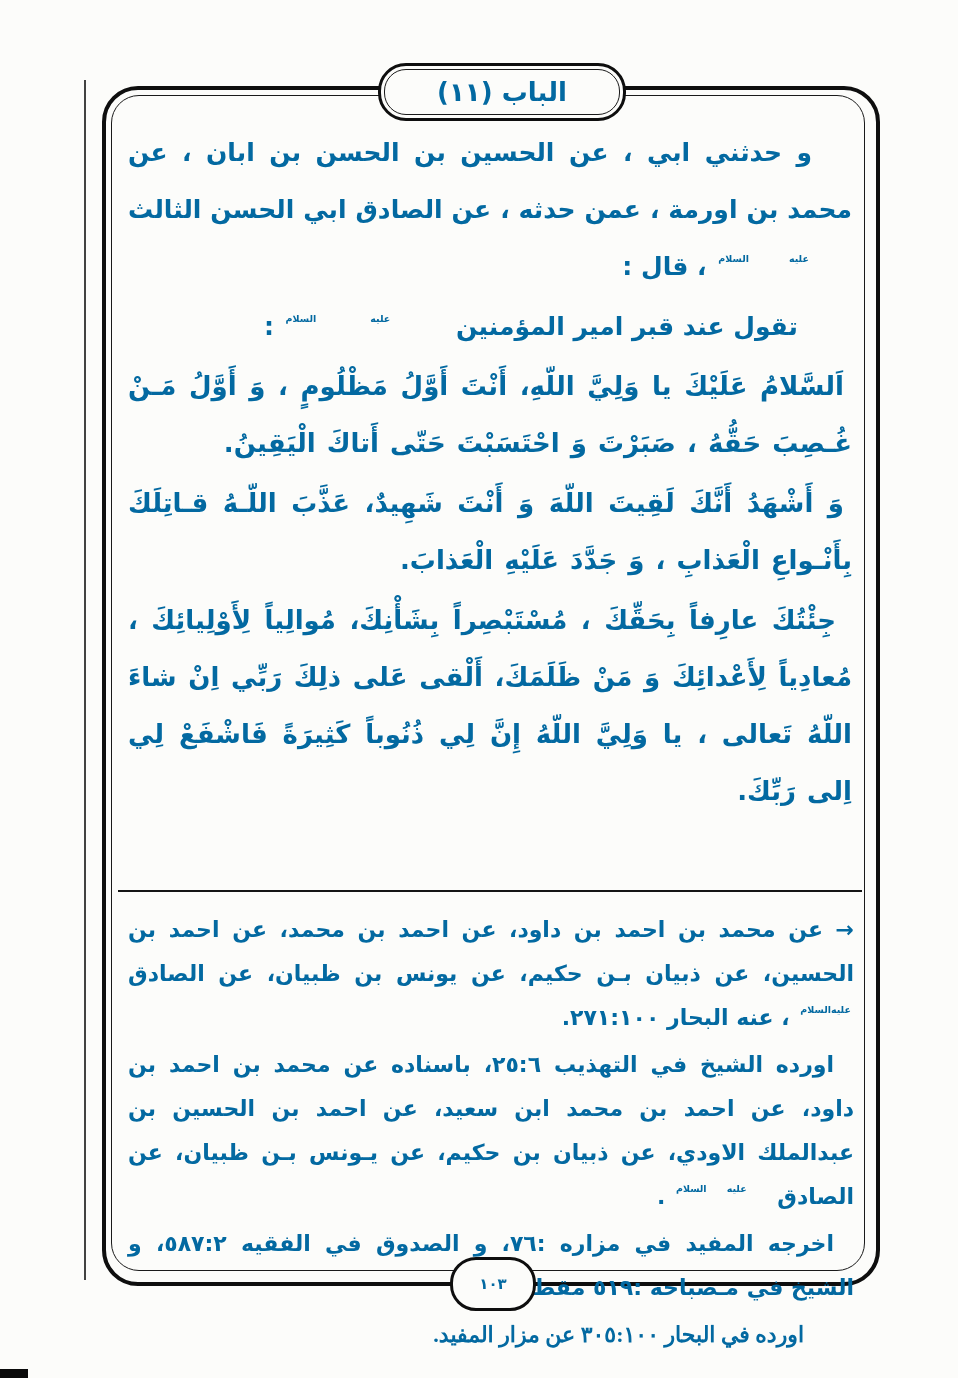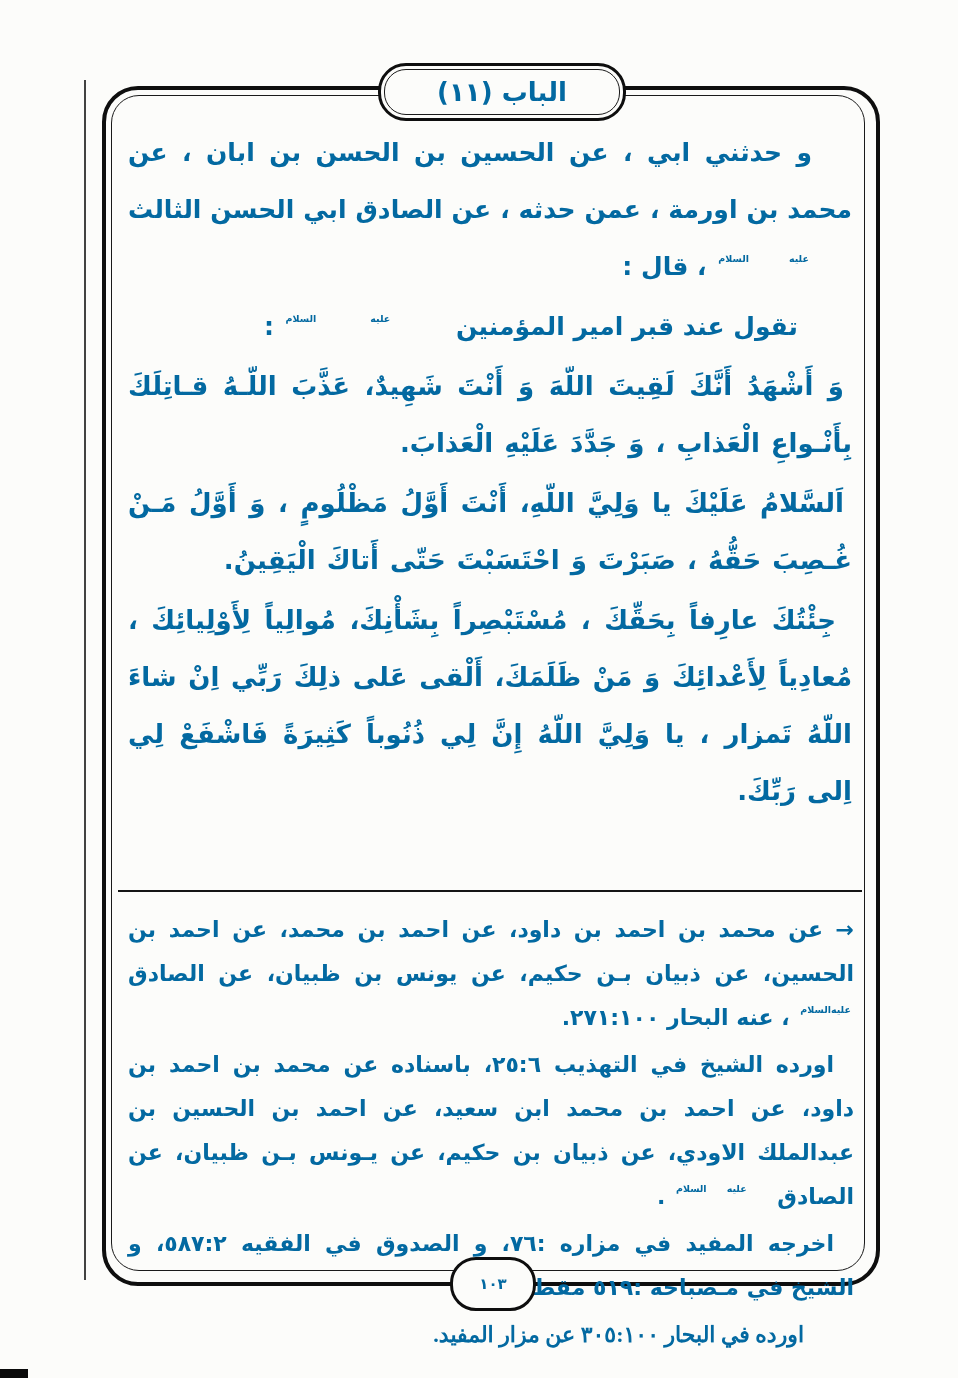--- a/index.html
+++ b/index.html
@@ -104,23 +104,23 @@
 
   <div class="main-text" id="main-text">
       <div class="para isnad" style="text-indent: 40px;">و حدثني ابي ، عن الحسين بن الحسن بن ابان ، عن محمد بن اورمة ، عمن حدثه ، عن الصادق ابي الحسن الثالث <span class="honorific">
           <span>عليه</span>
           <span>السلام</span>
         </span> ، قال :</div>
       <div class="para isnad" style="text-indent: 54px;">تقول عند قبر امير المؤمنين <span class="honorific">
           <span>عليه</span>
           <span>السلام</span>
         </span> :</div>
+      <div class="para dua" style="text-indent: 8px;">اَلسَّلامُ عَلَيْكَ يا وَلِيَّ اللّهِ، أَنْتَ أَوَّلُ مَظْلُومٍ ، وَ أَوَّلُ مَـنْ غُـصِبَ حَقُّهُ ، صَبَرْتَ وَ احْتَسَبْتَ حَتّى أَتاكَ الْيَقِينُ.</div>
       <div class="para dua" style="text-indent: 8px;">وَ أَشْهَدُ أَنَّكَ لَقِيتَ اللّهَ وَ أَنْتَ شَهِيدٌ، عَذَّبَ اللّـهُ قـاتِلَكَ بِأَنْـواعِ الْعَذابِ ، وَ جَدَّدَ عَلَيْهِ الْعَذابَ.</div>
-      <div class="para dua" style="text-indent: 8px;">اَلسَّلامُ عَلَيْكَ يا وَلِيَّ اللّهِ، أَنْتَ أَوَّلُ مَظْلُومٍ ، وَ أَوَّلُ مَـنْ غُـصِبَ حَقُّهُ ، صَبَرْتَ وَ احْتَسَبْتَ حَتّى أَتاكَ الْيَقِينُ.</div>
-      <div class="para dua" style="text-indent: 16px;">جِئْتُكَ عارِفاً بِحَقِّكَ ، مُسْتَبْصِراً بِشَأْنِكَ، مُوالِياً لِأَوْلِيائِكَ ، مُعادِياً لِأَعْدائِكَ وَ مَنْ ظَلَمَكَ، أَلْقى عَلى ذلِكَ رَبِّي اِنْ شاءَ اللّهُ تَمزار ، يا وَلِيَّ اللّهُ إِنَّ لِي ذُنُوباً كَثِيرَةً فَاشْفَعْ لِي اِلى رَبِّكَ.</div>
+      <div class="para dua" style="text-indent: 16px;">جِئْتُكَ عارِفاً بِحَقِّكَ ، مُسْتَبْصِراً بِشَأْنِكَ، مُوالِياً لِأَوْلِيائِكَ ، مُعادِياً لِأَعْدائِكَ وَ مَنْ ظَلَمَكَ، أَلْقى عَلى ذلِكَ رَبِّي اِنْ شاءَ اللّهُ تَعالى ، يا وَلِيَّ اللّهُ إِنَّ لِي ذُنُوباً كَثِيرَةً فَاشْفَعْ لِي اِلى رَبِّكَ.</div>
     </div>
 
   <div class="footnote-separator"></div>
 
   <div class="footnotes" id="footnote-list">
       <div class="footnote">→ عن محمد بن احمد بن داود، عن احمد بن محمد، عن احمد بن الحسين، عن ذبيان بـن حكيم، عن يونس بن ظبيان، عن الصادق <span class="honorific">
           <span>عليه</span>
           <span>السلام</span>
         </span> ، عنه البحار ٢٧١:١٠٠.</div>
       <div class="footnote" style="text-indent: 20px;">اورده الشيخ في التهذيب ٢٥:٦، باسناده عن محمد بن احمد بن داود، عن احمد بن محمد ابن سعيد، عن احمد بن الحسين بن عبدالملك الاودي، عن ذبيان بن حكيم، عن يـونس بـن ظبيان، عن الصادق <span class="honorific">

